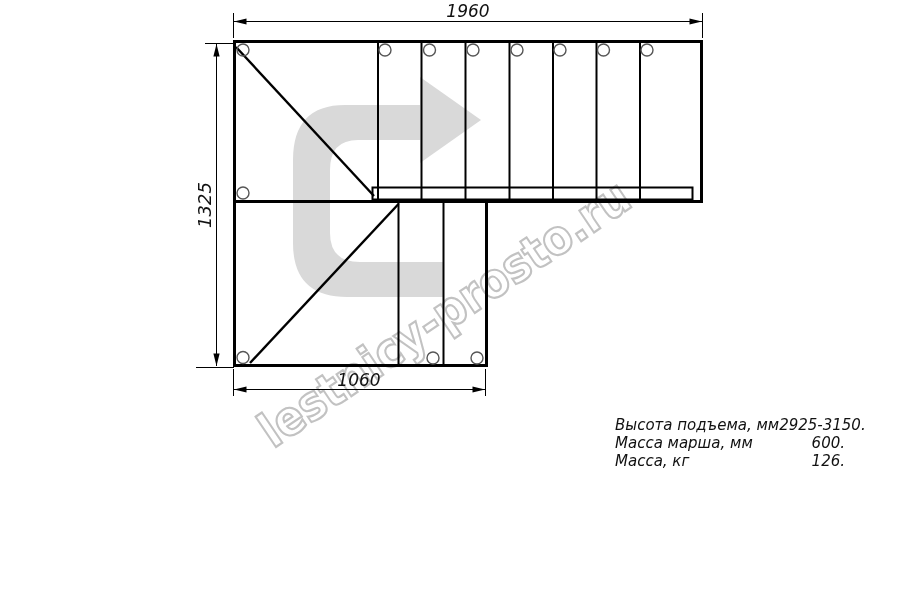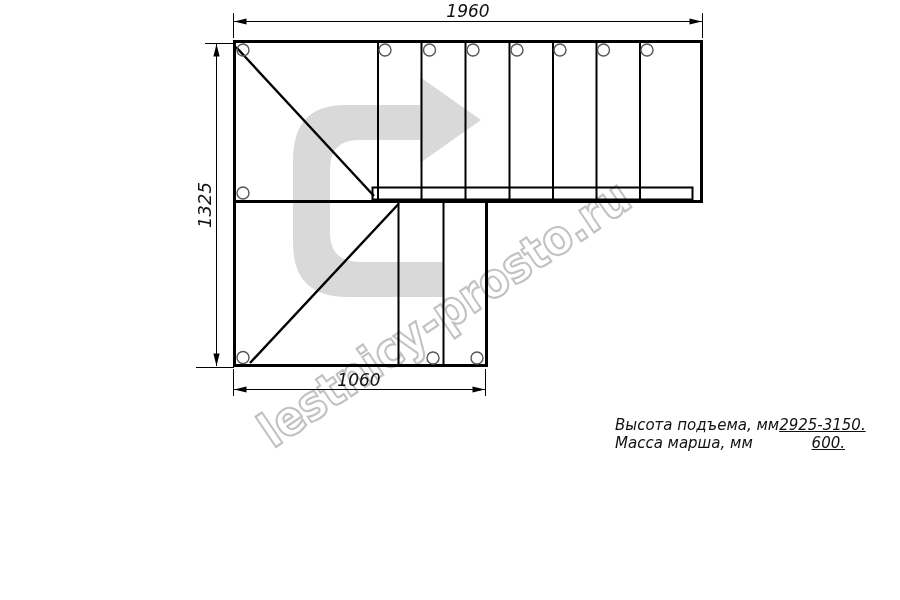--- a/index.html
+++ b/index.html
@@ -8,21 +8,21 @@
     font-family:"DejaVu Sans",sans-serif;
   }
   .canvas svg{position:absolute;left:0;top:0;}
   .specs{
     position:absolute;left:615px;top:416px;width:230px;
     font-family:"DejaVu Sans",sans-serif;
     font-style:italic;font-size:15px;line-height:18px;color:#111;
   }
   .spec-row{display:flex;justify-content:space-between;white-space:nowrap;}
   .spec-label{text-align:center;}
-  .spec-value{text-align:left;text-decoration:underline;}
+  .spec-value{text-align:left;}
   .dim-text{fill:#111;font-family:"DejaVu Sans",sans-serif;font-style:italic;}
 </style>
 </head>
 <body>
 
 <div class="canvas">
 
   <svg width="900" height="600" viewBox="0 0 900 600">
 
     <path d="M420,105 L420,77 L481,120 L420,163 L420,140 L358,140 Q330,140 330,170
@@ -108,15 +108,19 @@
 
   <div class="specs">
     <div class="spec-row">
       <span class="spec-label">Высота подъема, мм</span>
       <span class="spec-value">2925-3150.</span>
     </div>
     <div class="spec-row">
       <span class="spec-label">Масса марша, мм</span>
       <span class="spec-value">600.</span>
     </div>
+    <div class="spec-row">
+      <span class="spec-label">Масса, кг</span>
+      <span class="spec-value">126.</span>
+    </div>
   </div>
 
 </div>
 
 </body></html>

